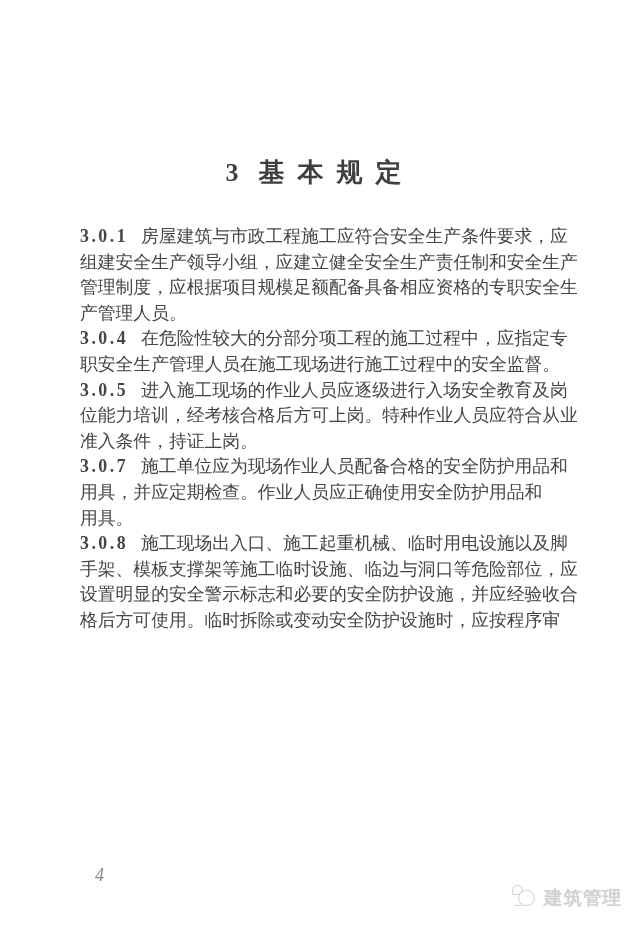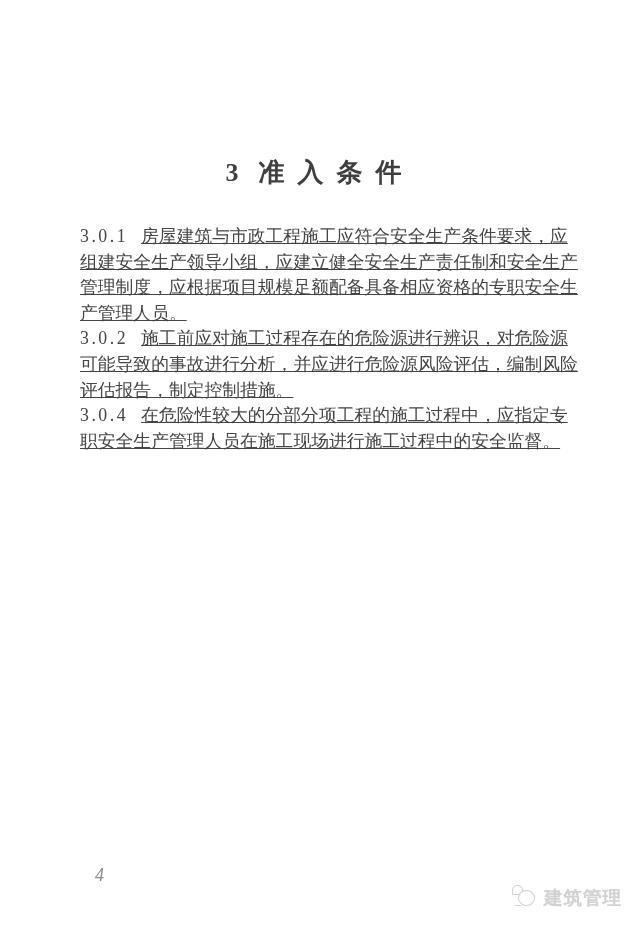--- a/index.html
+++ b/index.html
@@ -28,28 +28,27 @@
   .chapter-title{letter-spacing:13px;text-indent:0;}
   
   .body-copy{
     position:absolute;top:224px;left:80px;width:502px;
     color:var(--ink);
     font-size:17.8px;line-height:25.6px;
     text-align:justify;
   }
   .section{margin:0;}
   .sec-num{
-    font-weight:normal;
+    font-weight:bold;
     letter-spacing:2.5px;
     margin-right:13px;
     white-space:nowrap;
   }
   .sec-text{
     white-space:pre-line;
-    text-decoration:underline;
   }
   
   .page-number{
     position:absolute;left:95px;top:863px;
     font-style:italic;font-size:18px;line-height:24px;
     color:var(--pagenum);
   }
   
   .watermark{
     position:absolute;right:18px;top:884px;
@@ -80,33 +79,40 @@
     text-align:right;
   }
 </style>
 </head>
 <body>
 
 <div class="page">
 
   <div class="chapter-heading">
     <span class="chapter-num">3</span>
-    <span class="chapter-title">准入条件</span>
+    <span class="chapter-title">基本规定</span>
   </div>
 
   <div class="body-copy">
     <p class="section"><span class="sec-num">3.0.1</span><span class="sec-text">房屋建筑与市政工程施工应符合安全生产条件要求，应
 组建安全生产领导小组，应建立健全安全生产责任制和安全生产
 管理制度，应根据项目规模足额配备具备相应资格的专职安全生
 产管理人员。</span></p>
-    <p class="section"><span class="sec-num">3.0.2</span><span class="sec-text">施工前应对施工过程存在的危险源进行辨识，对危险源
-可能导致的事故进行分析，并应进行危险源风险评估，编制风险
-评估报告，制定控制措施。</span></p>
     <p class="section"><span class="sec-num">3.0.4</span><span class="sec-text">在危险性较大的分部分项工程的施工过程中，应指定专
 职安全生产管理人员在施工现场进行施工过程中的安全监督。</span></p>
+    <p class="section"><span class="sec-num">3.0.5</span><span class="sec-text">进入施工现场的作业人员应逐级进行入场安全教育及岗
+位能力培训，经考核合格后方可上岗。特种作业人员应符合从业
+准入条件，持证上岗。</span></p>
+    <p class="section"><span class="sec-num">3.0.7</span><span class="sec-text">施工单位应为现场作业人员配备合格的安全防护用品和
+用具，并应定期检查。作业人员应正确使用安全防护用品和
+用具。</span></p>
+    <p class="section"><span class="sec-num">3.0.8</span><span class="sec-text">施工现场出入口、施工起重机械、临时用电设施以及脚
+手架、模板支撑架等施工临时设施、临边与洞口等危险部位，应
+设置明显的安全警示标志和必要的安全防护设施，并应经验收合
+格后方可使用。临时拆除或变动安全防护设施时，应按程序审</span></p>
   </div>
 
   <div class="page-number">4</div>
 
   <div class="watermark">
     <span class="wm-logo">
       <span class="bubble-small"></span>
       <span class="bubble-big"></span>
       <span class="bubble-tail"></span>
     </span>

